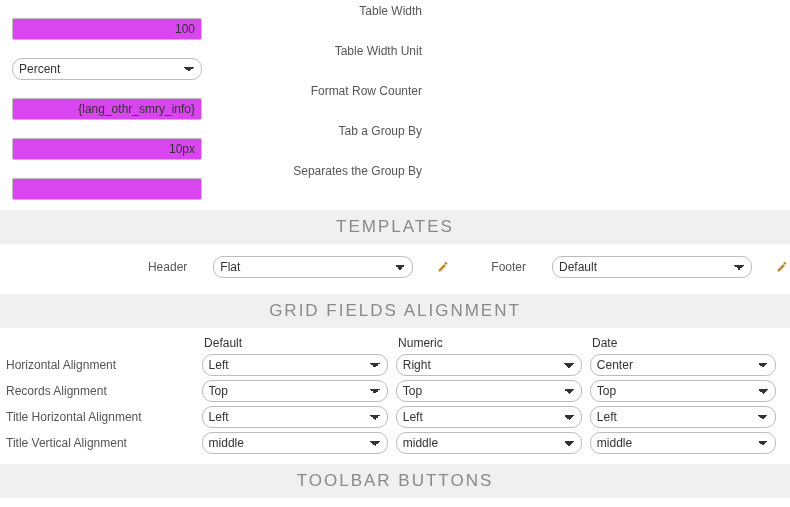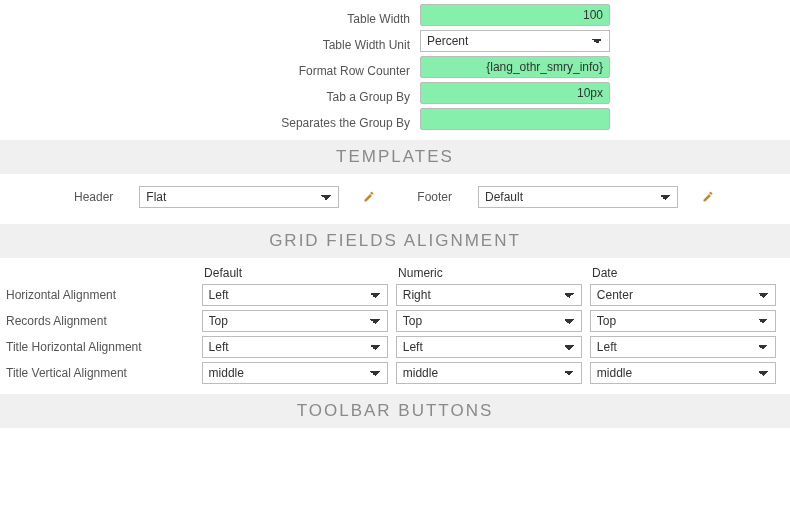--- a/index.html
+++ b/index.html
@@ -18,22 +18,23 @@
     letter-spacing: 2px;
     font-size: 17px;
     color: #8a8a8a;
     padding: 7px 0;
     margin-top: 10px;
     margin-bottom: 8px;
   }
   .form-rows { }
   .form-row {
     display: flex;
-    align-items: flex-end;
-    margin: 4px 0;
+    align-items: flex-start;
+    margin: 4px 12px;
+    flex-direction: column;
   }
   .form-row .label {
     width: 420px;
     text-align: right;
     padding-right: 10px;
     color: #555;
     font-size: 12px;
   }
   .form-row .control {
     width: 190px;
@@ -41,42 +42,42 @@
   input.txt {
     font-family: inherit;
     font-size: 12px;
     color: #333;
     height: 22px;
     width: 190px;
     padding: 0 6px;
     border: 1px solid #bcbcbc;
     border-radius: 2px;
     text-align: right;
-    background: #86efac;
+    background: #d946ef;
   }
   .sel {
     font-family: inherit;
     font-size: 12px;
     color: #333;
     height: 22px;
     width: 190px;
     padding: 0 20px 0 6px;
     border: 1px solid #bcbcbc;
-    border-radius: 0;
+    border-radius: 10px;
     background: #fff;
     -webkit-appearance: none; -moz-appearance: none; appearance: none;
     background-image:
       linear-gradient(45deg, transparent 50%, #333 50%),
       linear-gradient(135deg, #333 50%, transparent 50%);
     background-position: calc(100% - 12px) 8px, calc(100% - 7px) 8px;
     background-size: 5px 5px, 5px 5px;
     background-repeat: no-repeat;
   }
   
-  .tpl-row { display: flex; align-items: center; justify-content: center; gap: 16px; padding: 4px 0 6px; }
+  .tpl-row { display: flex; align-items: center; justify-content: flex-end; gap: 16px; padding: 4px 0 6px; }
   .tpl-row .tpl-label { color:#555; margin: 0 10px 0 24px; }
   .tpl-row .tpl-label:first-child { margin-left: 0; }
   .tpl-row .sel { width: 200px; }
   .pencil {
     display:inline-flex; align-items:center; justify-content:center;
     width:16px; height:16px; margin-left:6px; color:#c28a2c;
   }
   .pencil svg { display:block; }
   
   .align-grid { padding: 0 6px; }

